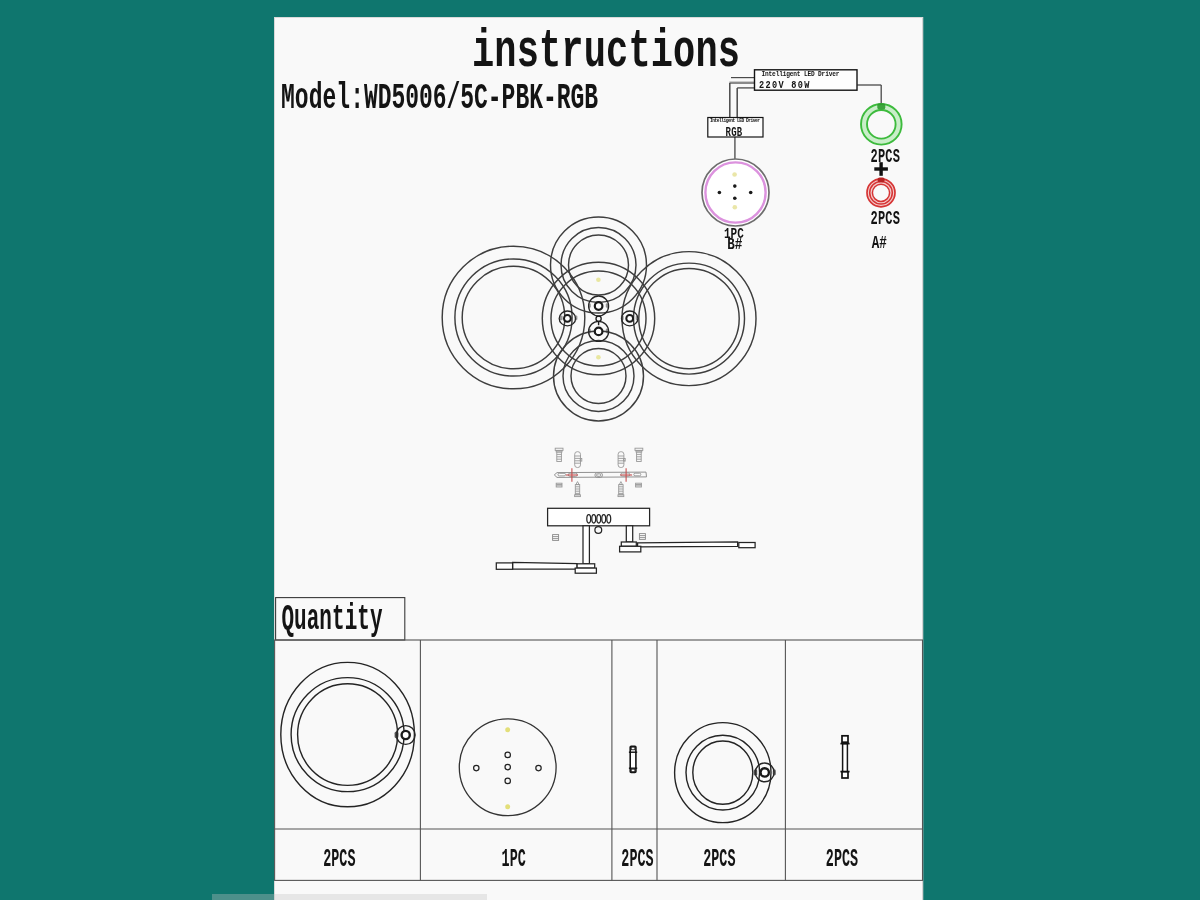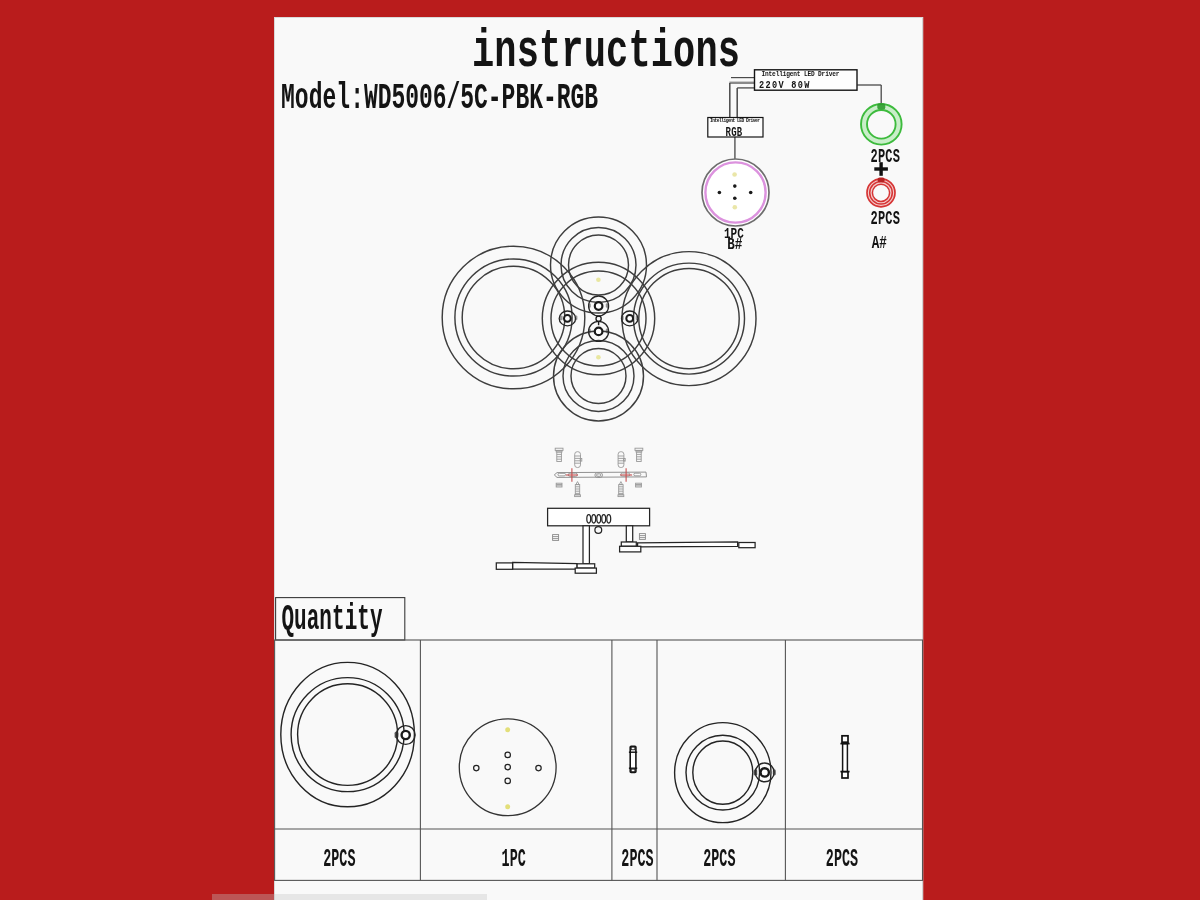--- a/index.html
+++ b/index.html
@@ -1,15 +1,15 @@
 <!DOCTYPE html>
 <html><head><meta charset="utf-8">
 <style>
 html,body{margin:0;padding:0;background:#ffffff;}
-#c{position:relative;width:1200px;height:900px;overflow:hidden;background:#b91c1c;}
+#c{position:relative;width:1200px;height:900px;overflow:hidden;background:#0f766e;}
 text{font-family:"Liberation Mono",monospace;font-weight:bold;fill:#141414;}
 </style></head>
 <body>
 <div id="c">
 <svg width="1200" height="900" viewBox="0 0 1200 900">
 
 <rect x="274" y="17" width="649" height="883" fill="#f9f9f9"></rect>
 <line x1="274.5" y1="17" x2="274.5" y2="900" stroke="#d8d8d8" stroke-width="1"></line>
 <line x1="922.7" y1="17" x2="922.7" y2="900" stroke="#cfcfcf" stroke-width="1.2"></line>
 <line x1="274" y1="17.5" x2="923" y2="17.5" stroke="#dadada" stroke-width="1"></line>

